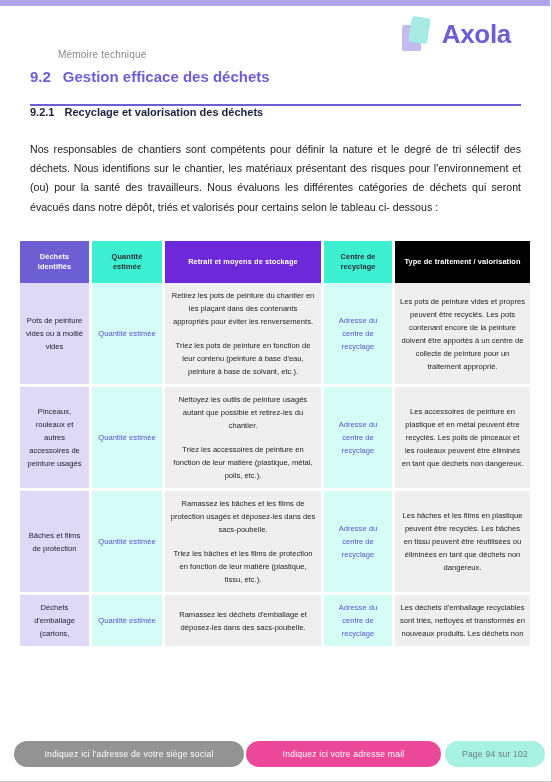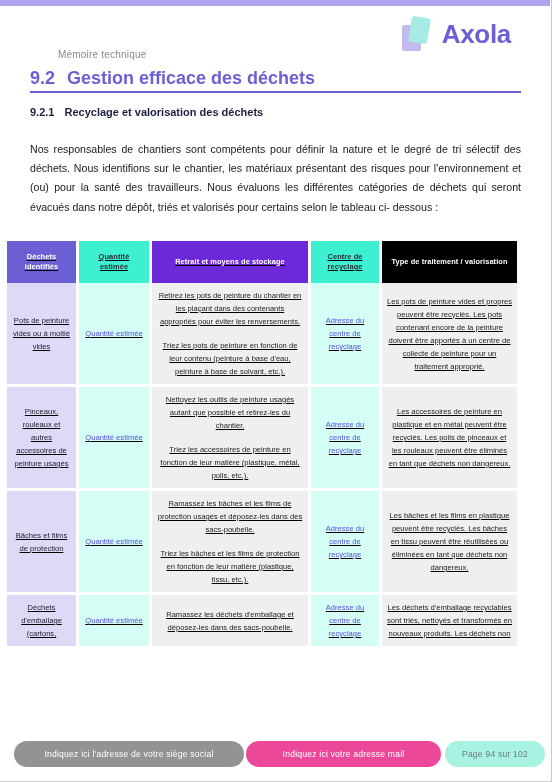--- a/index.html
+++ b/index.html
@@ -61,23 +61,23 @@
     font-size: 26px;
     font-weight: 600;
     color: #6c5fd4;
     letter-spacing: -0.3px;
   }
   
   .h2-wrap {
     position: absolute; left: 30px; right: 30px; top: 68px;
   }
   .h2 {
-    font-size: 18px; font-weight: bold;
+    font-size: 15px; font-weight: bold;
     color: #6c5fd4;
-    padding-bottom: 2px;
+    padding-bottom: 19px;
     white-space: nowrap;
   }
   .h2 .num { margin-right: 12px; }
   .h2-rule {
     height: 2px; background: #6c5fd4; width: 100%;
   }
   .h3 {
     position: absolute; left: 30px; top: 106px;
     font-size: 11px; font-weight: bold;
     color: #1c2040;
@@ -86,25 +86,24 @@
   
   .para {
     position: absolute; left: 30px; right: 30px; top: 140px;
     font-size: 10.6px;
     line-height: 19.2px;
     color: #1a1a1a;
     text-align: justify;
   }
   
   .tbl {
-    position: absolute; left: 7px; top: 241px;
+    position: absolute; left: 20px; top: 241px;
     width: 510px;
     border-collapse: collapse;
     table-layout: fixed;
-    text-decoration: underline;
   }
   .tbl td, .tbl th {
     vertical-align: middle;
     padding: 6px 5px;
     box-sizing: border-box;
   }
   .tbl thead th {
     font-size: 7.4px;
     font-weight: bold;
     text-align: center;

